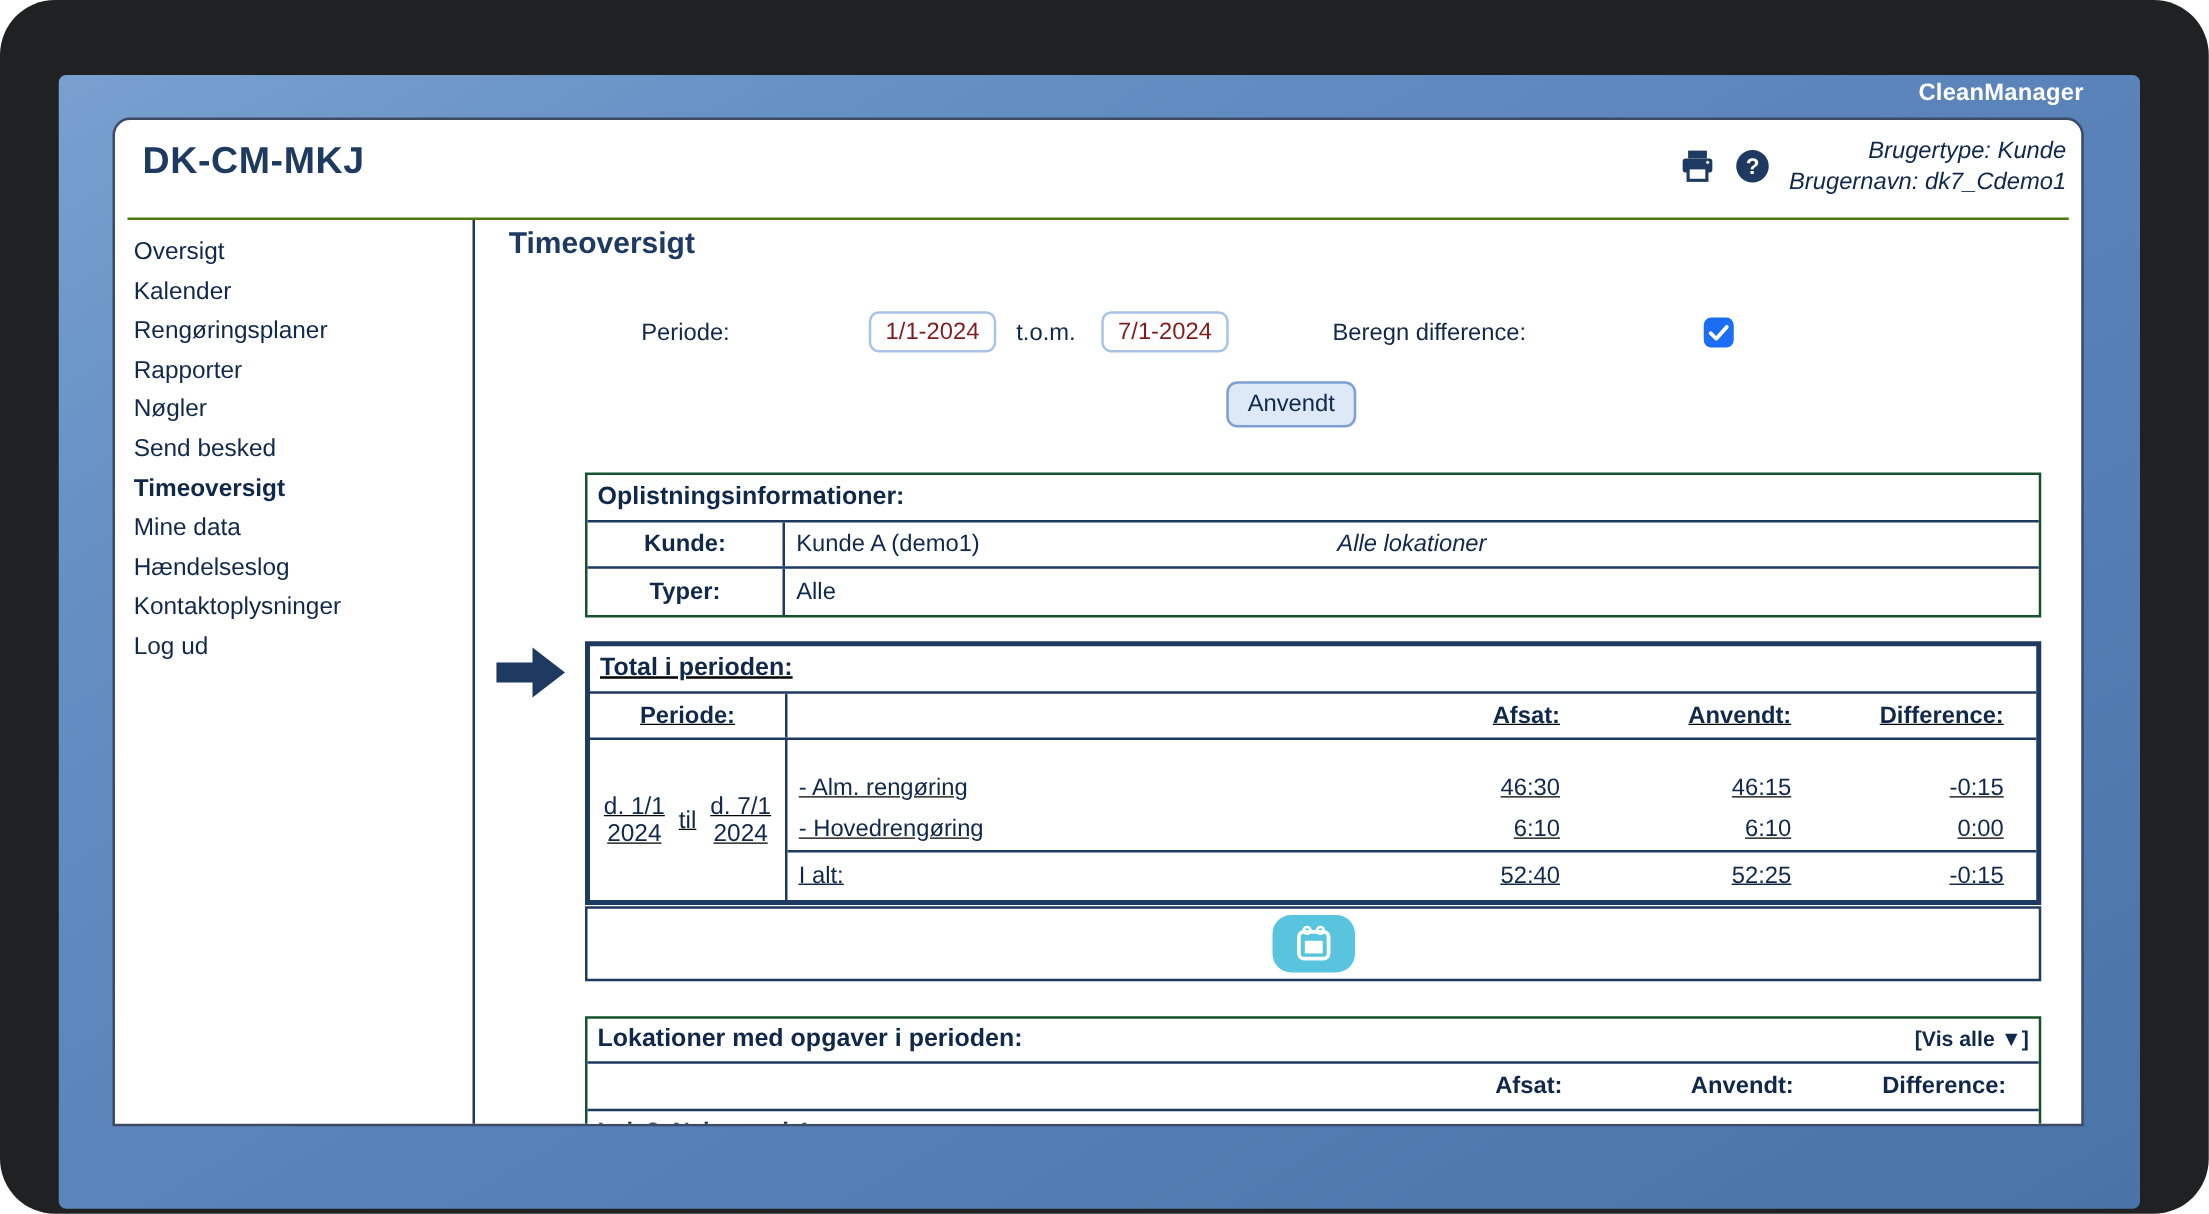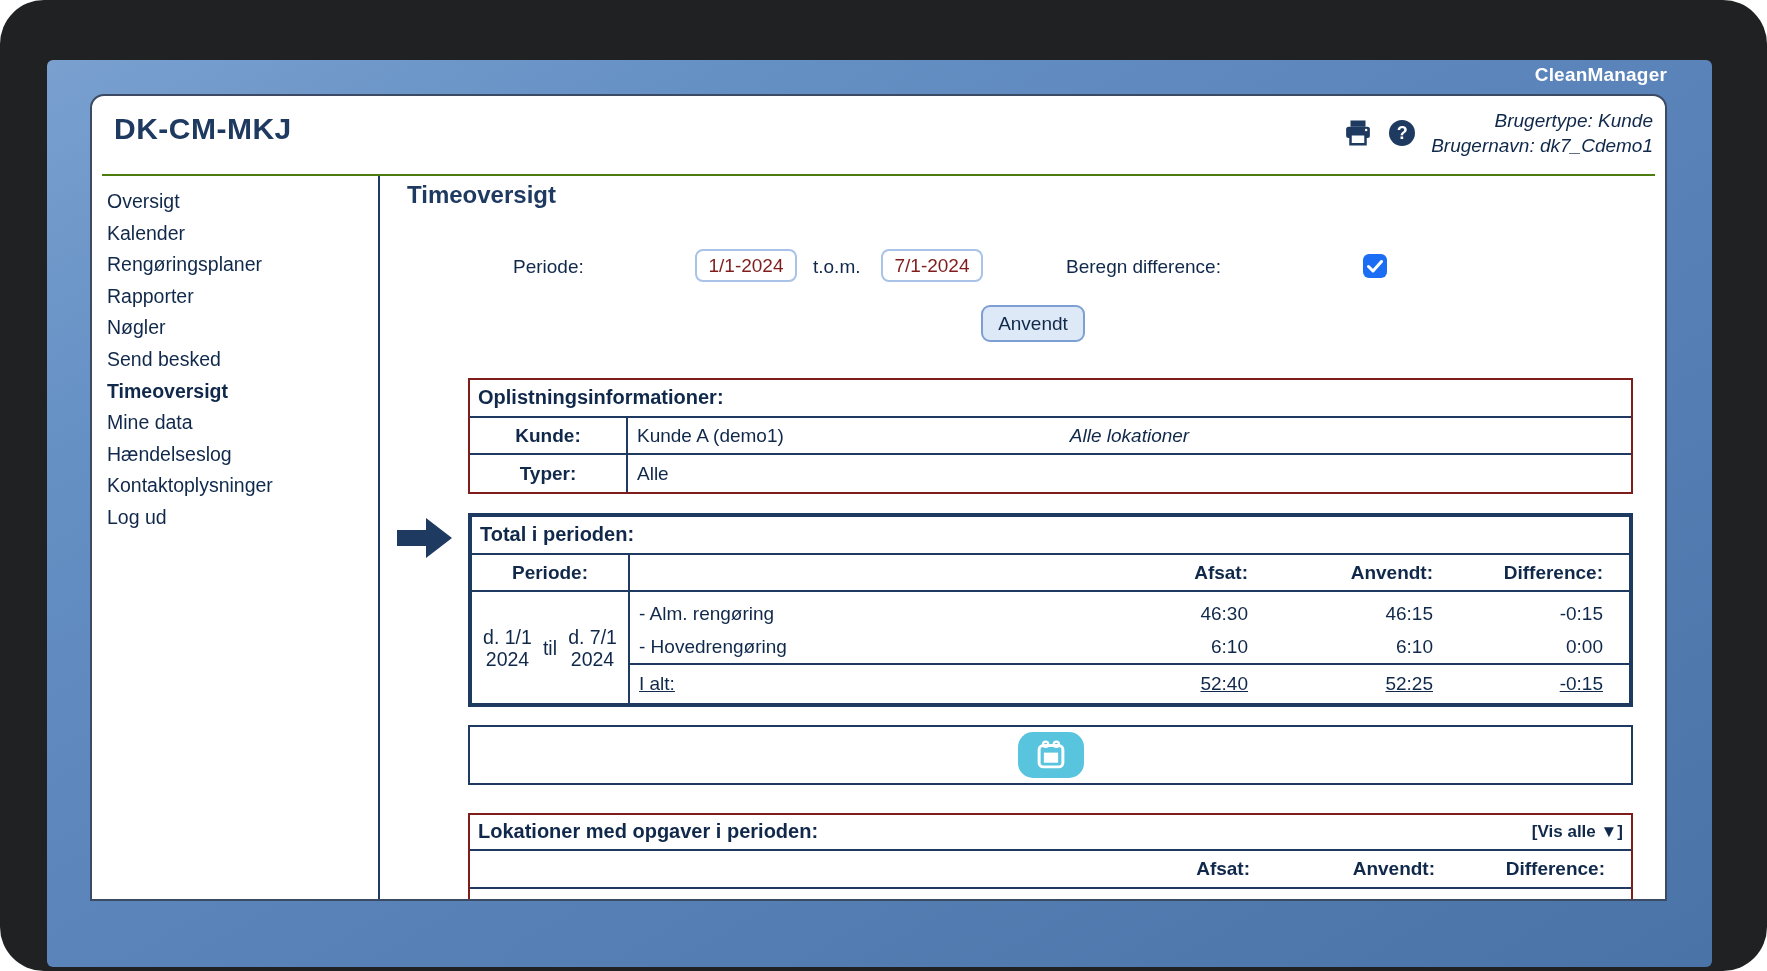--- a/index.html
+++ b/index.html
@@ -32,21 +32,21 @@
   
   .lbl { position:absolute; font-size:19px; color:#10284a; }
   .date-input { position:absolute; top:73px; width:102px; height:33px; border:2px solid #a9c2e8; border-radius:8px;
     font-family:"Liberation Sans",sans-serif; font-size:19px; color:#7f1d1d; text-align:center; outline:none; }
   .checkbox { position:absolute; left:960px; top:78px; width:24px; height:24px; background:#1b6ef3; border-radius:6px;
     display:flex; align-items:center; justify-content:center; cursor:pointer; }
   .update-btn { position:absolute; left:578px; top:129px; width:104px; height:37px; background:#dde9f7;
     border:2px solid #7d9fd4; border-radius:9px; font-family:"Liberation Sans",sans-serif; font-size:19px; color:#10284a; cursor:pointer; }
 
   
-  .tbox { position:absolute; left:65px; width:1165px; border:2px solid #7f1d1d; background:#fff; }
+  .tbox { position:absolute; left:65px; width:1165px; border:2px solid #14532d; background:#fff; }
   .tbox-title { font-size:20px; font-weight:bold; color:#10284a; padding:6px 8px 7px 8px; border-bottom:2px solid #1f3a60; }
   .num-h { font-size:19px; font-weight:bold; color:#10284a; text-align:right; }
   .cA { width:150px; flex:none; } .cB { width:185px; flex:none; } .cC { width:170px; flex:none; margin-right:26px; }
 
   
   .info-row { display:flex; align-items:stretch; border-bottom:2px solid #1f3a60; height:37px; }
   .info-row:last-child { border-bottom:none; }
   .info-label { width:158px; flex:none; border-right:2px solid #1f3a60; display:flex; align-items:center; justify-content:center;
     font-weight:bold; font-size:19px; color:#10284a; }
   .info-value { flex:1; position:relative; display:flex; align-items:center; padding-left:9px; font-size:19px; color:#10284a; }
@@ -54,21 +54,21 @@
 
   
   .total-box { border:4px solid #1f3a60; }
   .total-header { display:flex; align-items:center; border-bottom:2px solid #1f3a60; height:37px; }
   .period-hcell { width:158px; flex:none; align-self:stretch; border-right:2px solid #1f3a60; display:flex; align-items:center;
     justify-content:center; font-weight:bold; font-size:19px; color:#10284a; }
   .desc-flex { flex:1; padding-left:9px; font-size:19px; color:#10284a; }
   .total-body { display:flex; }
   .period-cell { width:158px; flex:none; border-right:2px solid #1f3a60; display:flex; flex-direction:row;
     align-items:center; justify-content:center; font-size:19.5px; color:#10284a; line-height:22px; text-align:center; }
-  .rows-area { flex:1; padding-top:5px; }
+  .rows-area { flex:1; padding-top:22px; }
   .trow { display:flex; align-items:center; height:33px; font-size:19px; color:#10284a; }
   .sum-row { border-top:2px solid #1f3a60; height:40px; font-weight:normal; }
   .u { text-decoration:underline; }
   .num { text-align:right; }
 
   
   .arrow { position:absolute; left:-6px; top:339px; }
 
   
   .cal-box { position:absolute; left:65px; top:549px; width:1165px; height:60px; border:2px solid #1f3a60;
@@ -157,21 +157,21 @@
               </div>
             </div>
           </div>
 
           <div class="arrow">
             <svg width="56" height="46" viewBox="0 0 56 46">
               <polygon points="0,15 29,15 29,3 55,23 29,43 29,31 0,31" fill="#1f3a60"></polygon>
             </svg>
           </div>
 
-          <div class="tbox total-box" style="top:337px;">
+          <div class="tbox total-box" style="top:337px;text-decoration:underline;">
             <div class="tbox-title">Total i perioden:</div>
             <div class="total-header">
               <div class="period-hcell">Periode:</div>
               <div class="desc-flex"></div>
               <div class="num-h cA">Afsat:</div>
               <div class="num-h cB">Anvendt:</div>
               <div class="num-h cC">Difference:</div>
             </div>
             <div class="total-body">
               <div class="period-cell">

